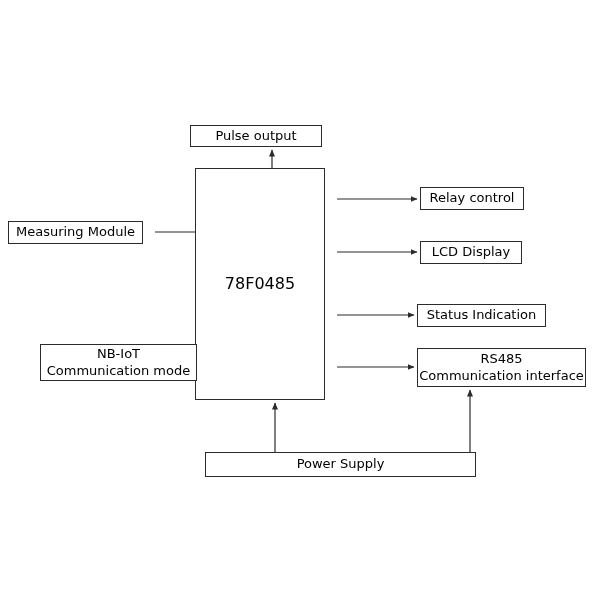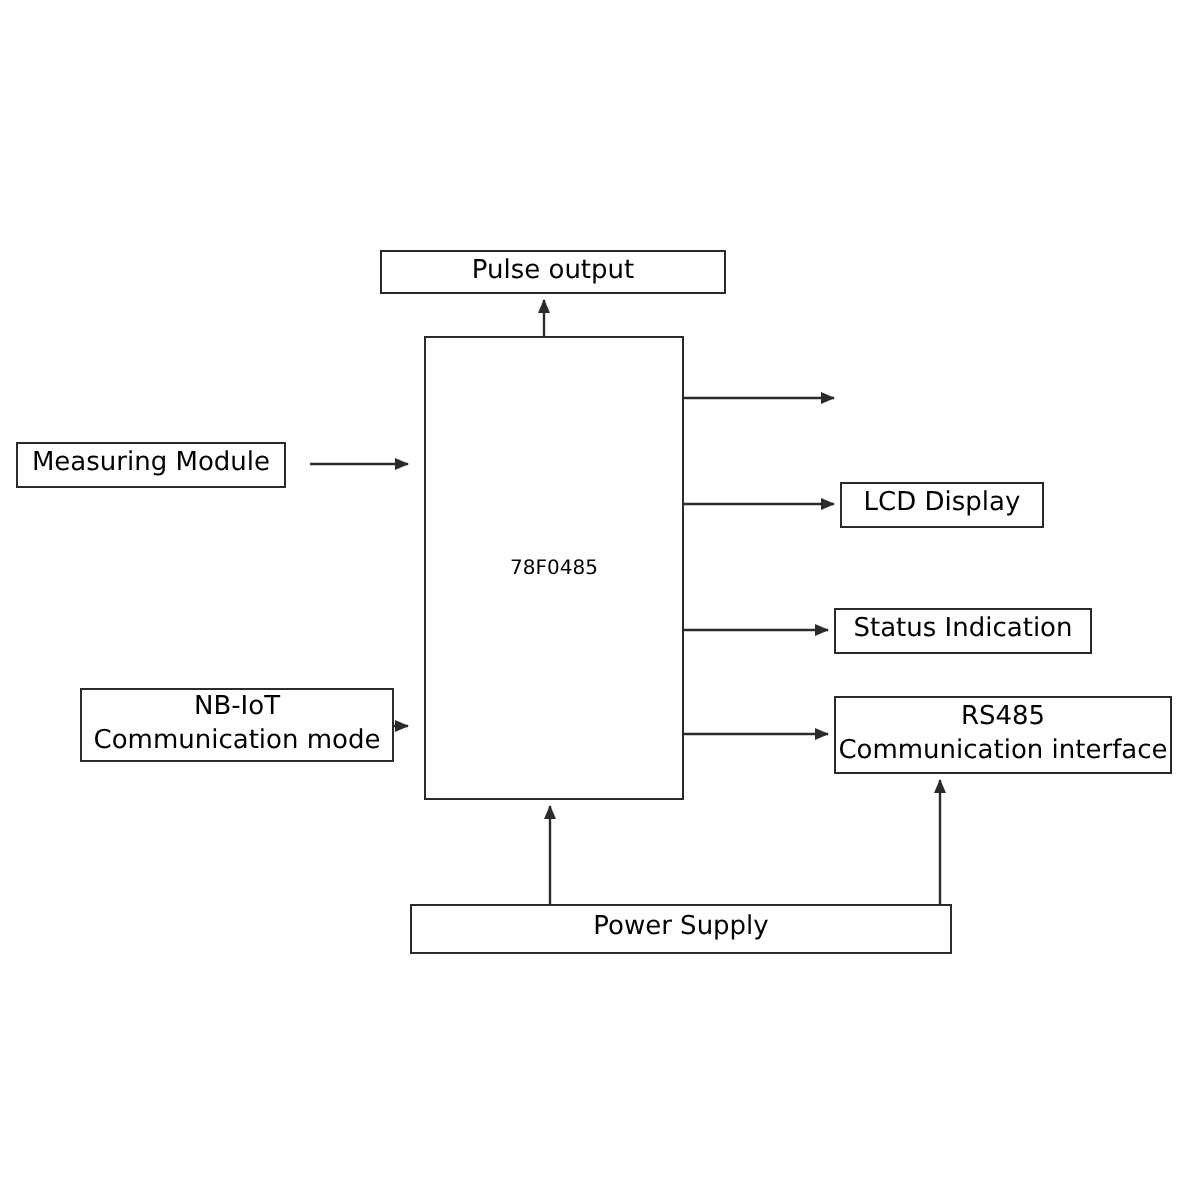--- a/index.html
+++ b/index.html
@@ -29,22 +29,22 @@
     color: #000000;
     display: flex;
     flex-direction: column;
     align-items: center;
     justify-content: center;
     text-align: center;
     font-size: 13px;
     line-height: 1.3;
   }
 
-  .n-pulse     { left: 190px; top: 125px; width: 173px; height: 22px; }
-  .n-mcu       { left: 212px; top: 168px; width: 130px; height: 232px; font-size: 10px; gap: 23px; }
+  .n-pulse     { left: 190px; top: 125px; width: 132px; height: 22px; }
+  .n-mcu       { left: 195px; top: 168px; width: 130px; height: 232px; font-size: 16px; gap: 23px; }
   .n-measuring { left: 8px;   top: 221px; width: 135px; height: 23px; }
   .n-nbiot     { left: 8px;   top: 344px; width: 157px; height: 37px; margin-left: 32px; }
   .n-relay     { left: 420px; top: 187px; width: 104px; height: 23px; }
   .n-lcd       { left: 420px; top: 241px; width: 102px; height: 23px; }
   .n-status    { left: 417px; top: 304px; width: 129px; height: 23px; }
   .n-rs485     { left: 417px; top: 348px; width: 169px; height: 39px; text-align: right; }
   .n-power     { left: 205px; top: 452px; width: 271px; height: 25px; }
 </style>
 </head>
 <body>
@@ -80,20 +80,23 @@
 
   <div class="node n-measuring">
     <span>Measuring Module</span>
   </div>
 
   <div class="node n-nbiot">
     <span>NB-IoT</span>
     <span>Communication mode</span>
   </div>
 
+  <div class="node n-relay">
+    <span>Relay control</span>
+  </div>
 
   <div class="node n-lcd">
     <span>LCD Display</span>
   </div>
 
   <div class="node n-status">
     <span>Status Indication</span>
   </div>
 
   <div class="node n-rs485">

